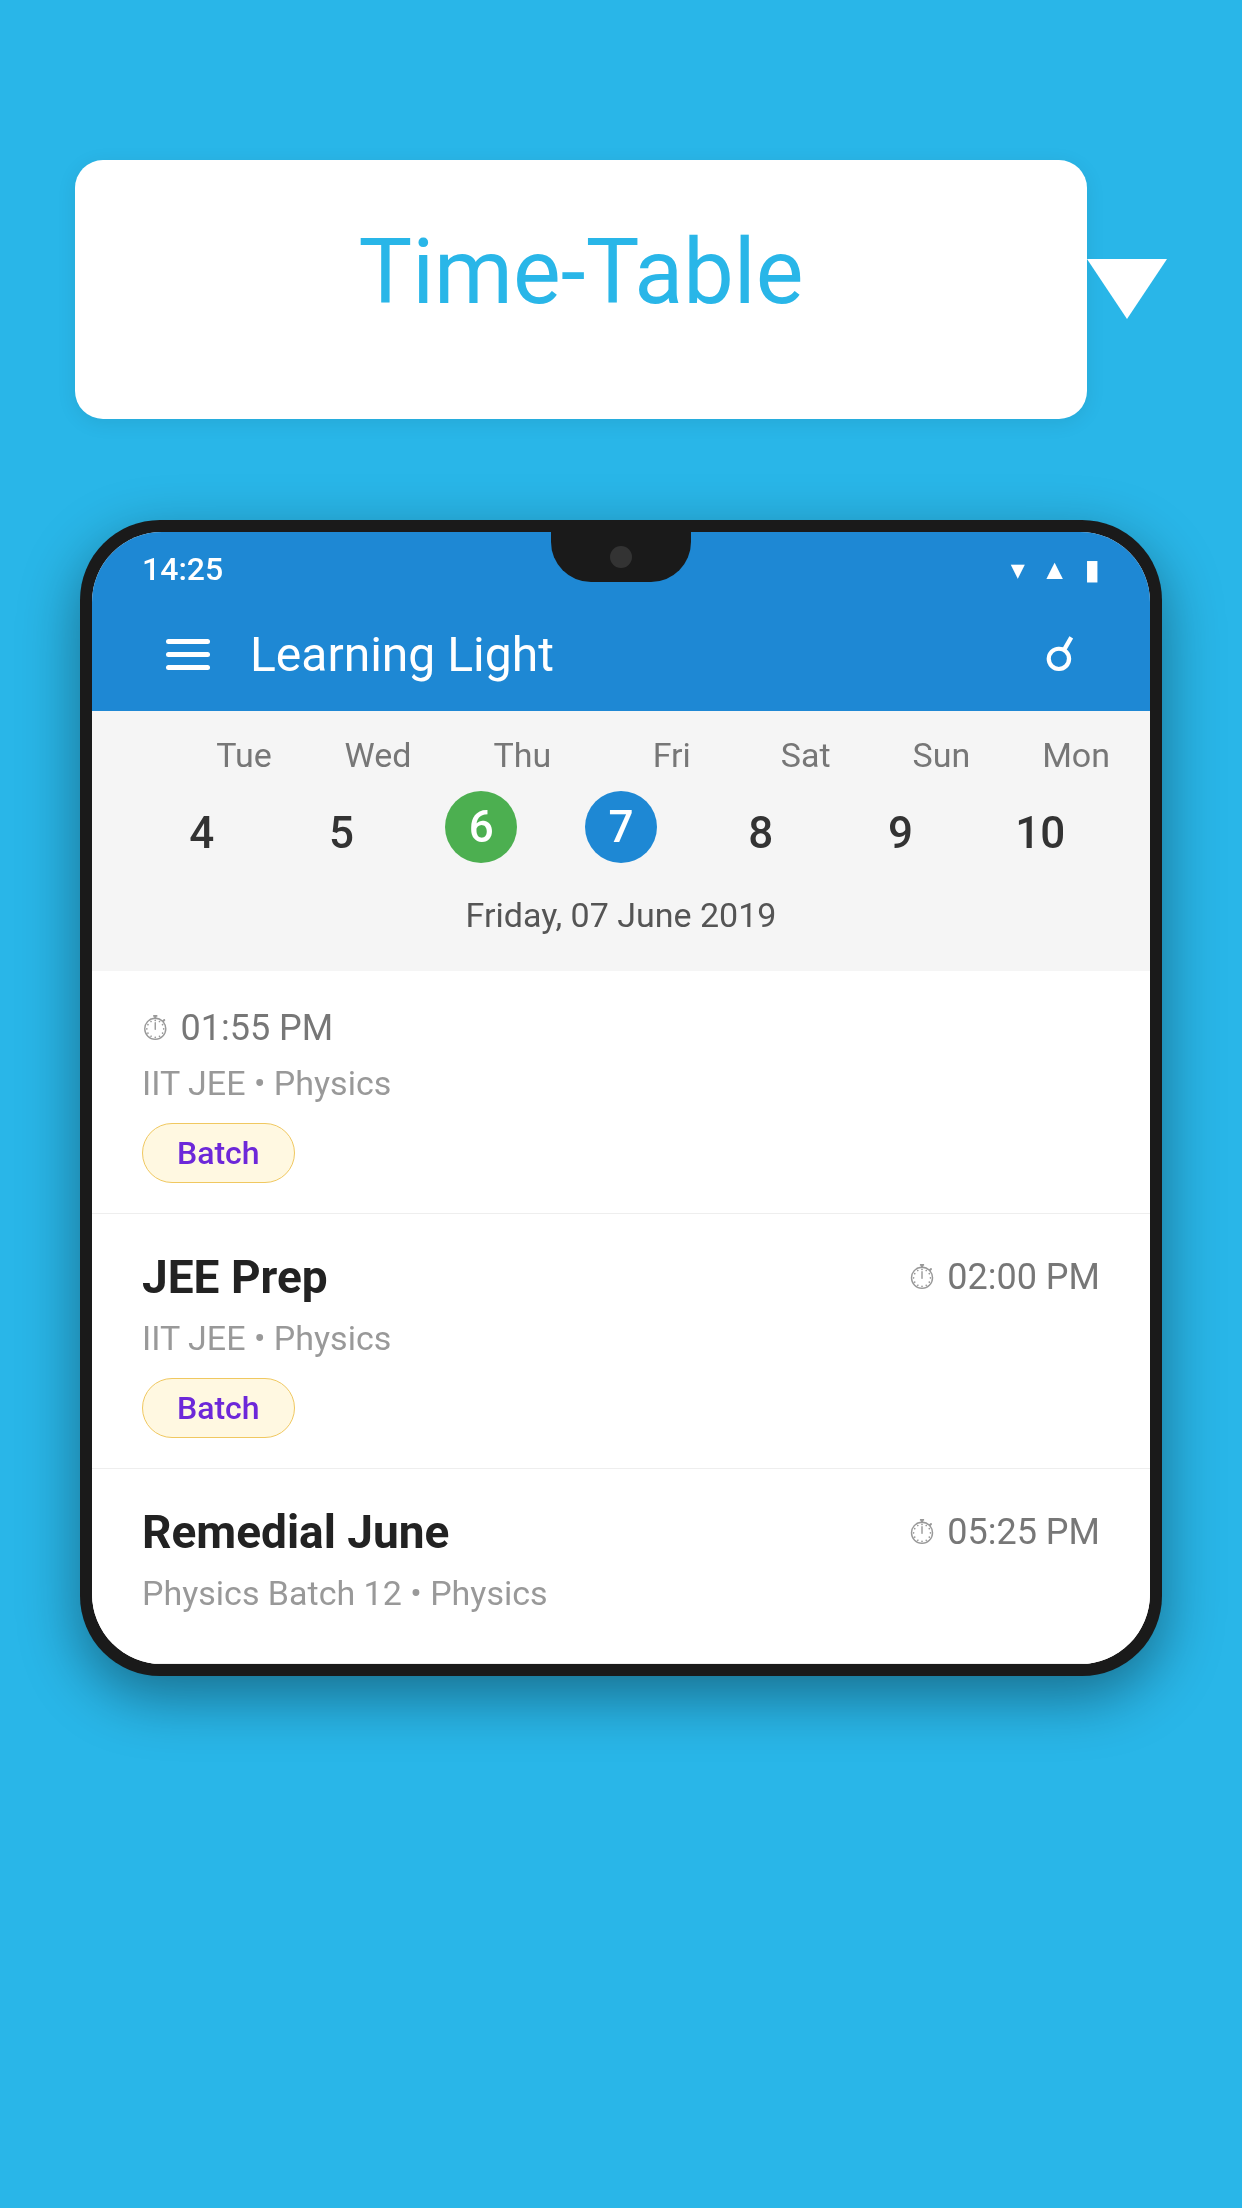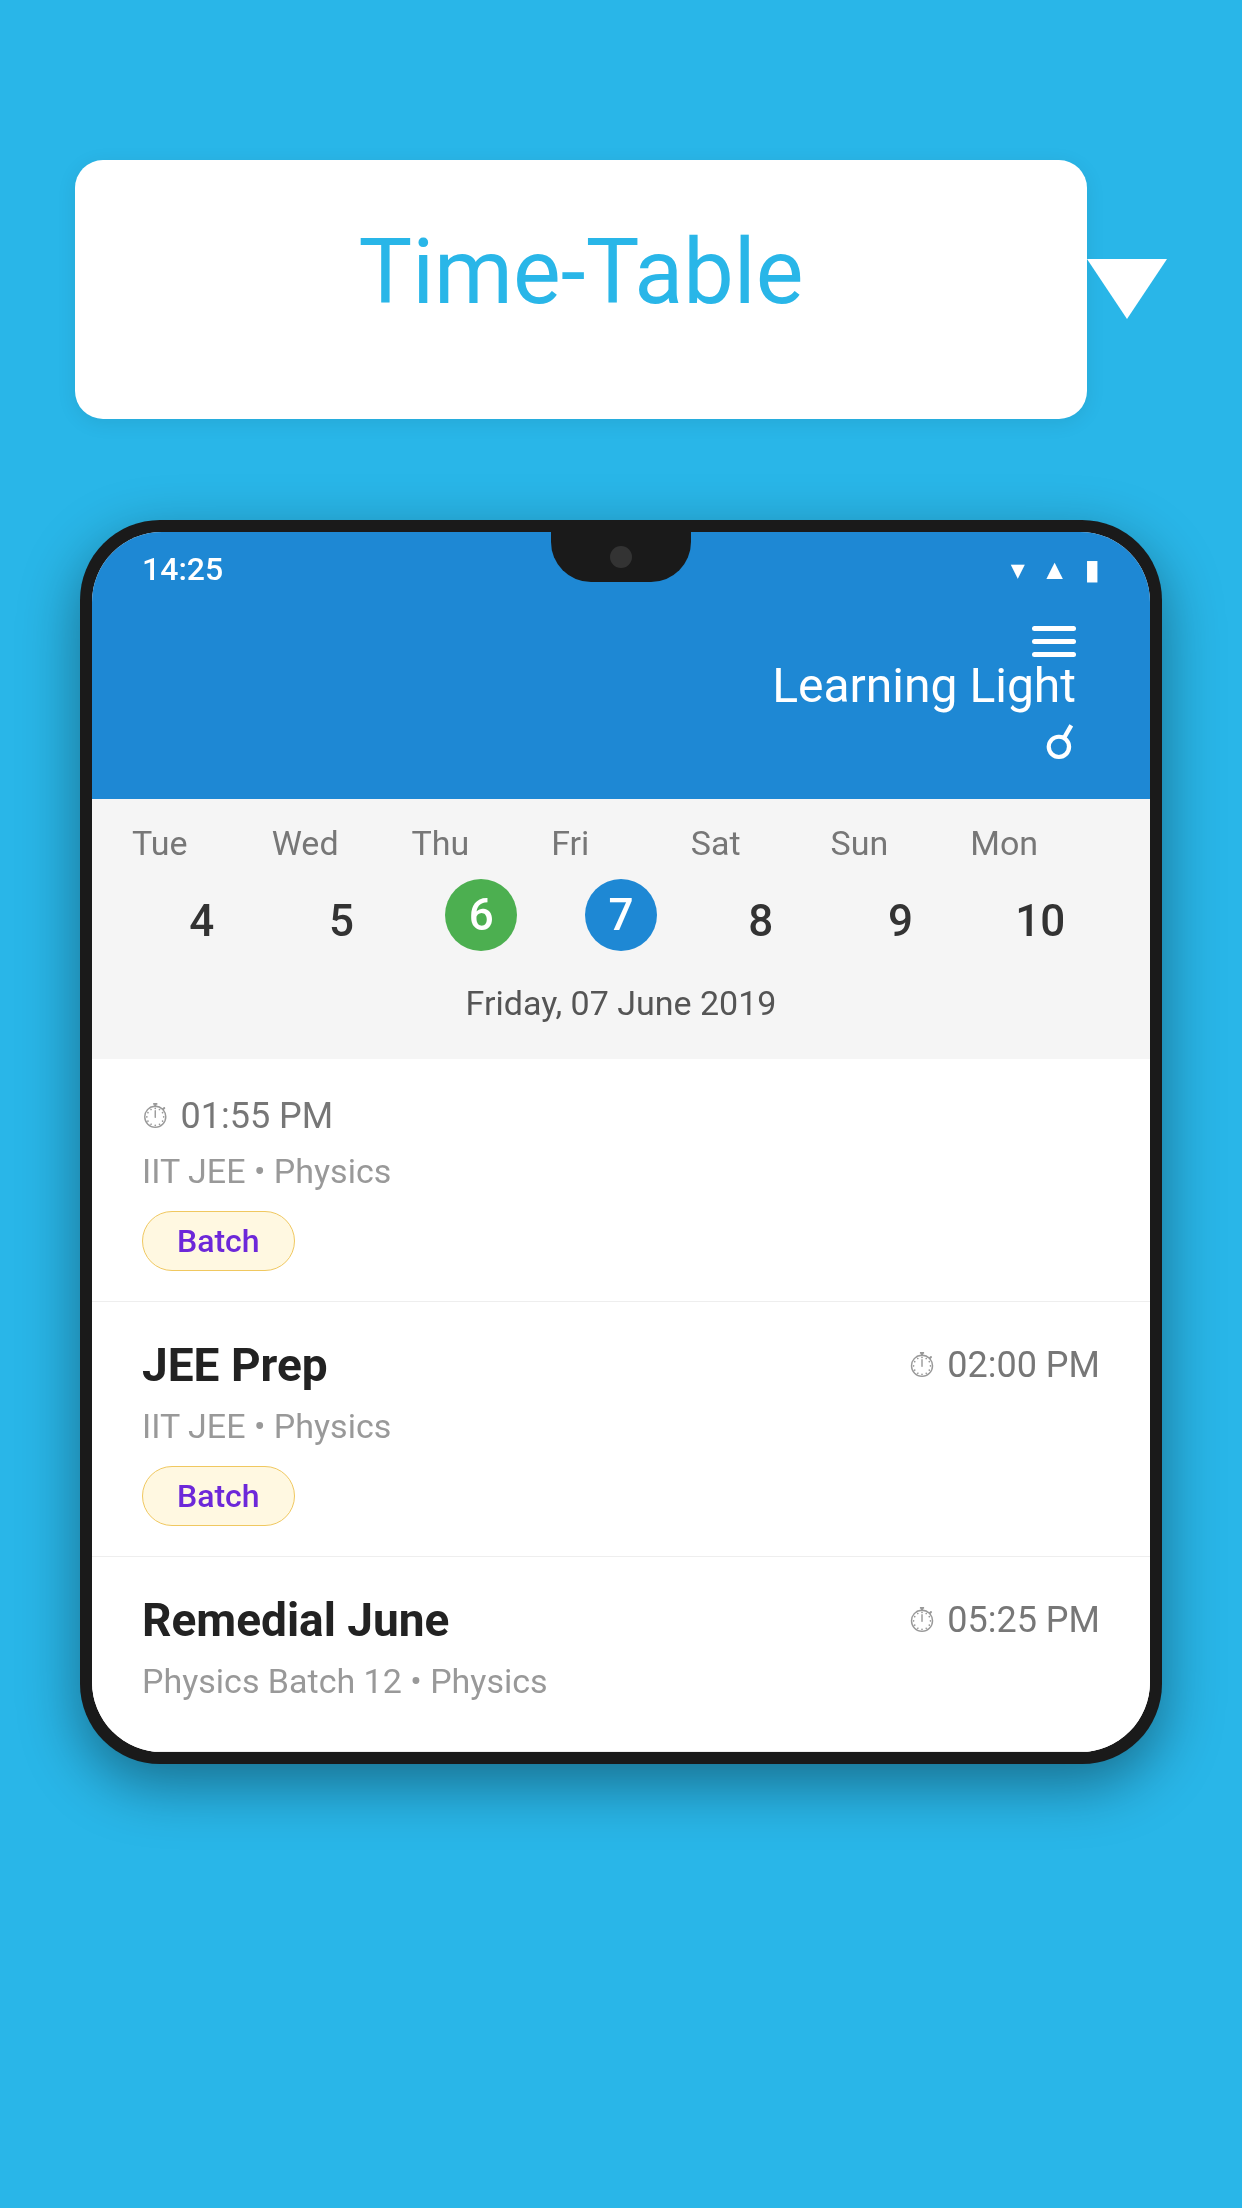--- a/index.html
+++ b/index.html
@@ -127,23 +127,22 @@
       height: 22px;
       background: #333;
       border-radius: 50%;
     }
 
     
     .app-bar {
       background: #1e88d4;
       padding: 28px 74px;
       display: flex;
-      align-items: flex-end;
+      align-items: center;
       justify-content: space-between;
-      flex-direction: column;
     }
 
     .hamburger-icon {
       display: flex;
       flex-direction: column;
       gap: 8px;
       cursor: pointer;
     }
 
     .hamburger-icon span {
@@ -170,21 +169,21 @@
 
     
     .calendar-section {
       background: #f5f5f5;
       padding: 24px 40px;
     }
 
     .day-headers {
       display: grid;
       grid-template-columns: repeat(7, 1fr);
-      text-align: left;
+      text-align: right;
       margin-bottom: 16px;
     }
 
     .day-header {
       font-size: 34px;
       color: #777;
       font-weight: 400;
     }
 
     .day-numbers {

